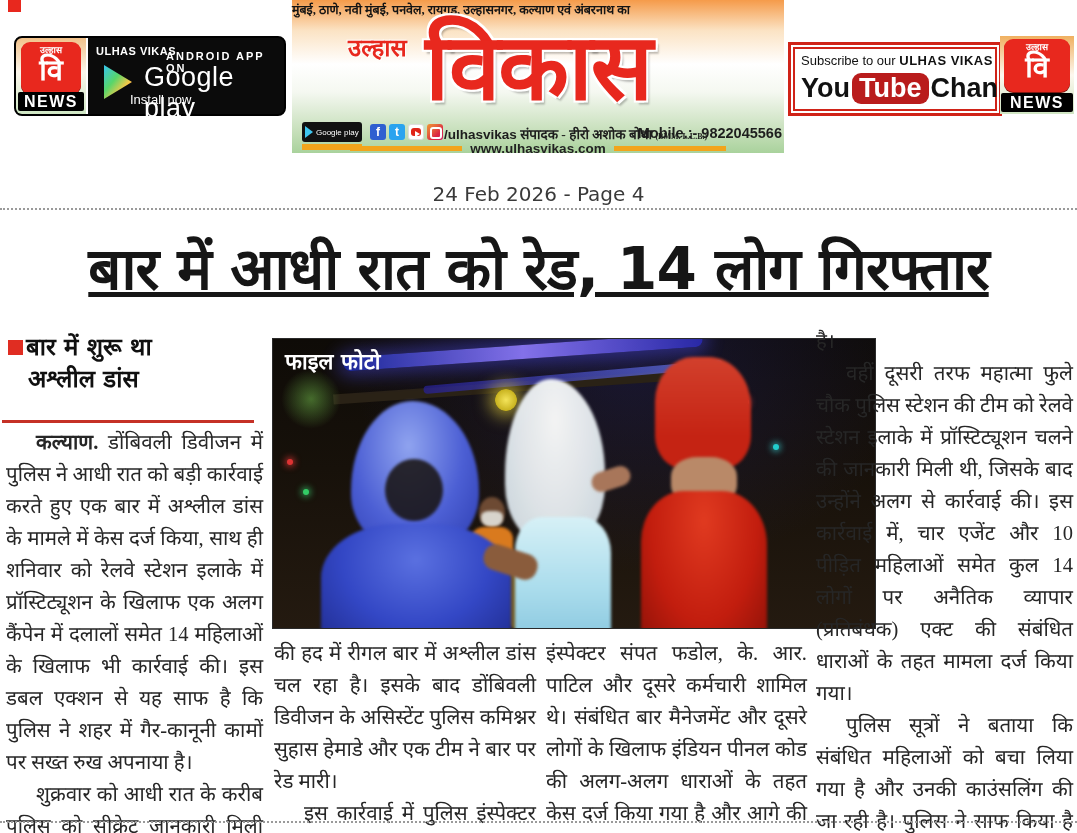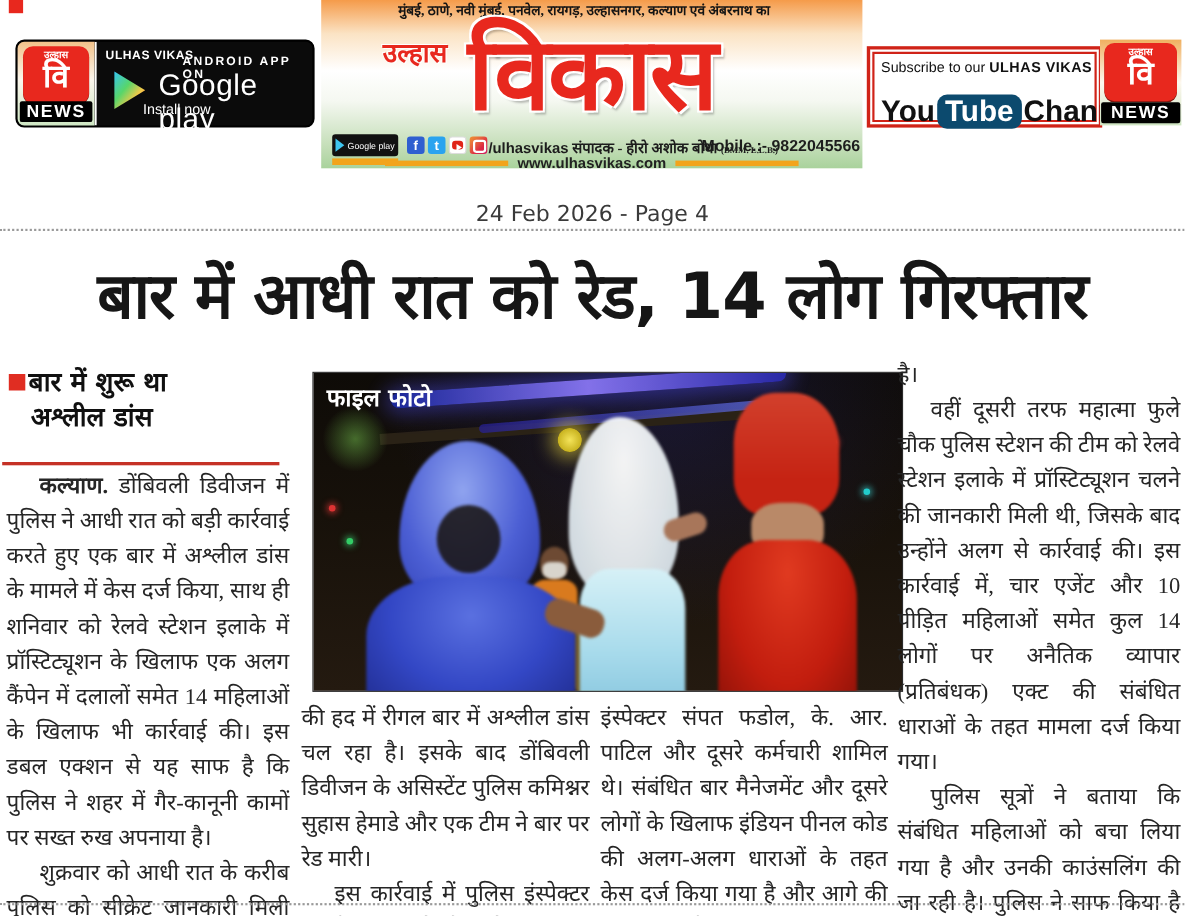--- a/index.html
+++ b/index.html
@@ -24,21 +24,21 @@
   .app-panel { flex:1; position:relative; color:#fff; font-family:"Liberation Sans",sans-serif;
                border-left:2px solid #fff; border-radius:0 6px 6px 0; }
   .ab-brand { position:absolute; left:8px; top:7px; font-size:11px; font-weight:bold; letter-spacing:.5px; }
   .ab-line1 { position:absolute; left:78px; top:12px; font-size:11px; font-weight:bold; letter-spacing:2px; }
   .ab-store { position:absolute; left:56px; top:24px; font-size:27px; font-weight:normal; letter-spacing:.5px; }
   .ab-cta  { position:absolute; left:42px; bottom:7px; font-size:13px; font-weight:normal;margin-top:32px; }
   .play-tri { position:absolute; left:14px; top:26px; width:32px; height:36px; }
 
   .masthead { position:absolute; left:292px; top:0; width:492px; height:153px;
               background:linear-gradient(180deg,#f59b4a 0%,#fbe3c4 20%,#ffffff 42%,#f5f8f1 60%,#c6dfba 86%,#a9d29c 100%); }
-  .region-line { position:absolute; top:1px; left:0; right:14px; text-align:center; font-size:12.5px;
+  .region-line { position:absolute; top:1px; left:0; right:14px; text-align:left; font-size:12.5px;
                  font-weight:bold; color:#141414; }
   .tagline { position:absolute; top:16px; right:6px; font-size:22px; font-weight:bold; color:#0e0e0e; }
   .brand-small { position:absolute; left:56px; top:30px; color:#e8281e; font-size:24px; font-weight:bold;
                  text-shadow:1px 1px 0 #fff,-1px -1px 0 #fff; }
   .brand-main { position:absolute; left:0; right:0; top:18px; text-align:center;
                 font-family:"DejaVu Sans",sans-serif; font-weight:900; font-size:92px; line-height:1.08;
                 color:#e8281e; letter-spacing:-2px;
                 text-shadow:2px 2px 0 #fff,-2px 2px 0 #fff,2px -2px 0 #fff,-2px -2px 0 #fff,3px 4px 2px rgba(0,0,0,.25); }
   .mini-badge { position:absolute; left:10px; top:122px; width:60px; height:20px; background:#111;
                 border-radius:3px; color:#fff; font-size:8px; font-family:"Liberation Sans",sans-serif;
@@ -66,60 +66,60 @@
   .site-row { position:absolute; left:0; right:0; top:141px; display:flex; align-items:center; justify-content:center; gap:8px; }
   .site-bar { width:112px; height:5px; background:#f2a41b; }
   .site-txt { font-family:"Liberation Sans",sans-serif; font-weight:bold; font-size:13.5px; color:#222; }
 
   .subscribe { position:absolute; left:788px; top:42px; width:214px; height:74px; background:#fff;
                border:3px solid #d02318; box-shadow:inset 0 0 0 2px #fff, inset 0 0 0 4px #d02318;
                font-family:"Liberation Sans",sans-serif; padding:8px 0 0 10px; }
   .sub-line1 { font-size:13px; color:#111; white-space:nowrap; }
   .sub-line1 .b { font-weight:bold; letter-spacing:.5px; }
   .sub-line2 { margin-top:2px; font-size:27px; font-weight:bold; color:#111; display:flex; align-items:center; }
-  .tube { background:#0c4a6e; color:#fff; border-radius:9px; padding:0 7px; margin:16px 2px; line-height:1.15; }
+  .tube { background:#b91c1c; color:#fff; border-radius:9px; padding:0 7px; margin:3px 2px; line-height:1.15; }
 
   .right-logo { position:absolute; left:1000px; top:36px; width:74px; height:78px; position:absolute;
                 background:linear-gradient(180deg,#f0b060 0%,#fdf8ef 50%,#cfe5c2 100%); }
   .right-logo .vi-box { left:4px; right:4px; top:3px; height:53px; }
   .right-logo .news-bar { left:1px; right:1px; bottom:2px; }
 
   
   .epaper-line, .datepage-line { position:absolute; left:0; right:0; text-align:center;
         font-family:"DejaVu Sans",sans-serif; font-size:20px; color:#3a3a3a; }
   .epaper-line { top:159px; }
   .datepage-line { top:182px; }
   .dotted-top { position:absolute; left:0; right:0; top:208px; border-top:2px dotted #9a9a9a; }
   .dotted-bottom { position:absolute; left:0; right:0; top:821px; border-top:2px dotted #9a9a9a; }
 
   
   .headline { position:absolute; left:2px; right:2px; top:212px; height:108px;
               display:flex; align-items:center; justify-content:center;
               font-family:"DejaVu Sans",sans-serif; font-weight:900; font-size:58px; letter-spacing:-1px;
-              color:#161616; white-space:nowrap; }
+              color:#161616; white-space:nowrap;text-decoration:underline; }
 
   
   .subhead { position:absolute; left:8px; top:332px; width:258px;
              font-family:"DejaVu Sans",sans-serif; font-weight:bold; font-size:24px; line-height:1.32; color:#101010; }
   .red-square { display:inline-block; width:15px; height:15px; background:#e02d22; margin-right:3px; }
   .subhead .l2 { display:block; padding-left:20px; }
   .subhead-rule { position:absolute; left:2px; top:420px; width:252px; height:3px; background:#c53126; }
 
   
   .col { position:absolute; font-size:20.5px; line-height:32px; color:#262626; text-align:justify; }
   .col p { margin:0; text-indent:30px; }
   .col p.noindent { text-indent:0; }
   .lead { font-weight:bold; }
   .col1 { left:6px;  top:426px; width:257px; }
   .col2 { left:274px; top:637px; width:262px; }
   .col3 { left:546px; top:637px; width:261px; }
   .col4 { left:816px; top:325px; width:257px; }
 
   
-  .photo { position:absolute; left:284px; top:338px; width:537px; height:291px; overflow:hidden;
+  .photo { position:absolute; left:272px; top:338px; width:604px; height:291px; overflow:hidden;
            background:linear-gradient(180deg,#0e0b07 0%,#17110a 45%,#241a10 100%); border:1px solid #2a2a2a;padding-left:22px; }
   .photo-caption { position:absolute; left:12px; top:6px; z-index:12; color:#fff;
                    font-family:"DejaVu Sans",sans-serif; font-weight:bold; font-size:22px; }
   .ph { position:absolute; }
   .beam1 { left:70px; top:6px; width:360px; height:14px; background:linear-gradient(90deg,#1c2aa8,#8f7cff,#2b2bb4);
            transform:rotate(-4deg); border-radius:7px; box-shadow:0 0 18px 6px rgba(80,80,255,.45); opacity:.9; }
   .beam2 { left:150px; top:34px; width:300px; height:8px; background:linear-gradient(90deg,#27209a,#6a7cf0);
            transform:rotate(-5deg); border-radius:4px; opacity:.7; }
   .truss { left:60px; top:44px; width:330px; height:10px; background:#2a2216; transform:rotate(-4deg); }
   .spot-y { left:222px; top:50px; width:22px; height:22px; border-radius:50%;

